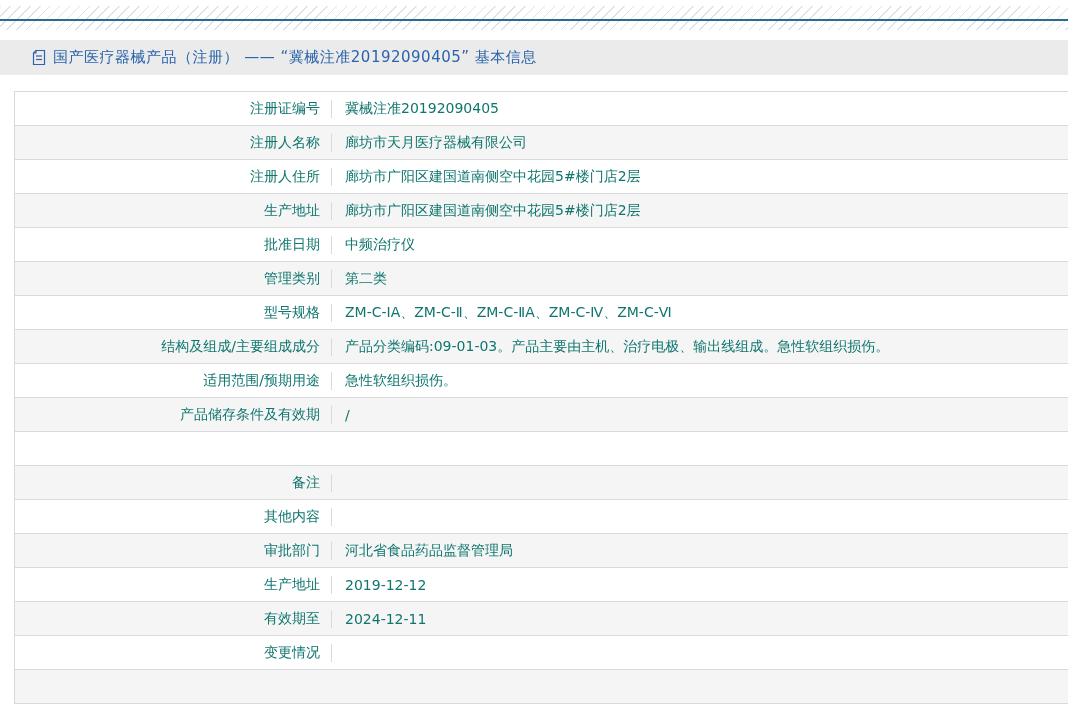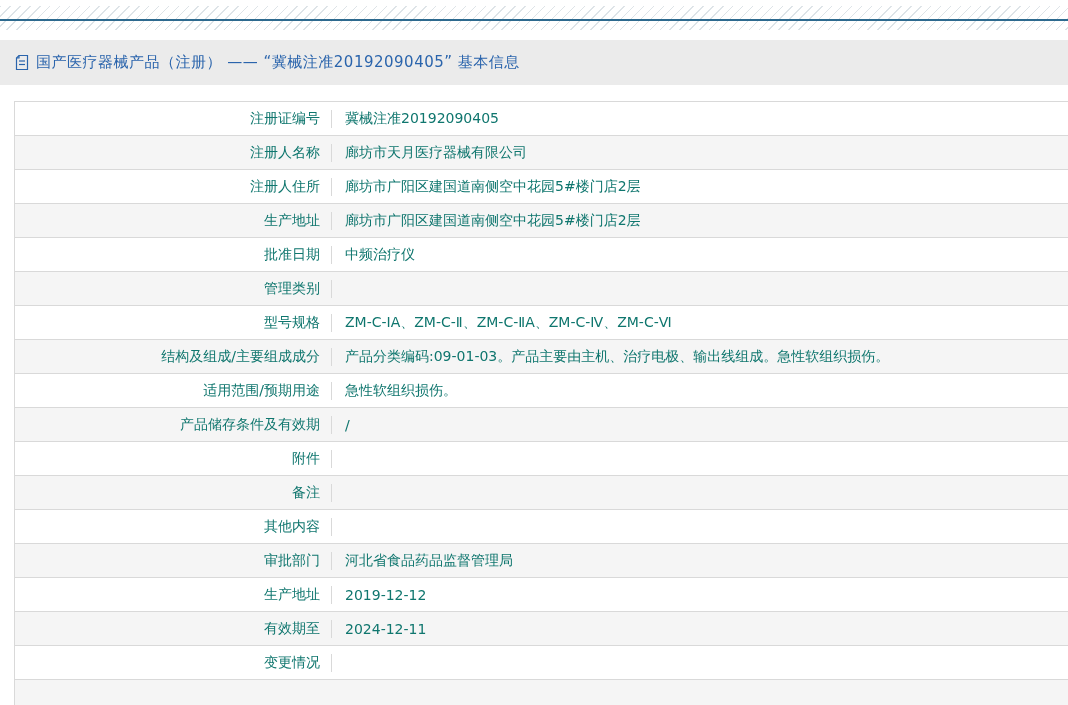--- a/index.html
+++ b/index.html
@@ -28,25 +28,25 @@
     position: absolute;
     left: 0;
     right: 0;
     top: 13px;
     height: 2px;
     background: #2d6a8f;
   }
   
   .header-bar {
     margin-top: 10px;
-    height: 45px;
+    height: 35px;
     background: #ebebeb;
     display: flex;
     align-items: center;
-    padding-left: 14px;
+    padding-left: 31px;
   }
   .header-bar .doc-icon {
     width: 16px;
     height: 17px;
     flex: 0 0 auto;
     display: block;
   }
   .header-bar .title {
     margin-left: 6px;
     font-size: 15px;
@@ -131,20 +131,21 @@
     <div class="cell-value">廊坊市广阳区建国道南侧空中花园5#楼门店2层</div>
   </div>
 
   <div class="row">
     <div class="cell-label">批准日期</div>
     <div class="cell-value">中频治疗仪</div>
   </div>
 
   <div class="row">
     <div class="cell-label">管理类别</div>
+    <div class="cell-value">第二类</div>
   </div>
 
   <div class="row">
     <div class="cell-label">型号规格</div>
     <div class="cell-value">ZM-C-ⅠA、ZM-C-Ⅱ、ZM-C-ⅡA、ZM-C-Ⅳ、ZM-C-Ⅵ</div>
   </div>
 
   <div class="row">
     <div class="cell-label">结构及组成/主要组成成分</div>
     <div class="cell-value">产品分类编码:09-01-03。产品主要由主机、治疗电极、输出线组成。急性软组织损伤。</div>
@@ -154,21 +155,20 @@
     <div class="cell-label">适用范围/预期用途</div>
     <div class="cell-value">急性软组织损伤。</div>
   </div>
 
   <div class="row">
     <div class="cell-label">产品储存条件及有效期</div>
     <div class="cell-value">/</div>
   </div>
 
   <div class="row">
-    <div class="cell-label">附件</div>
     <div class="cell-value"></div>
   </div>
 
   <div class="row">
     <div class="cell-label">备注</div>
     <div class="cell-value"></div>
   </div>
 
   <div class="row">
     <div class="cell-label">其他内容</div>

